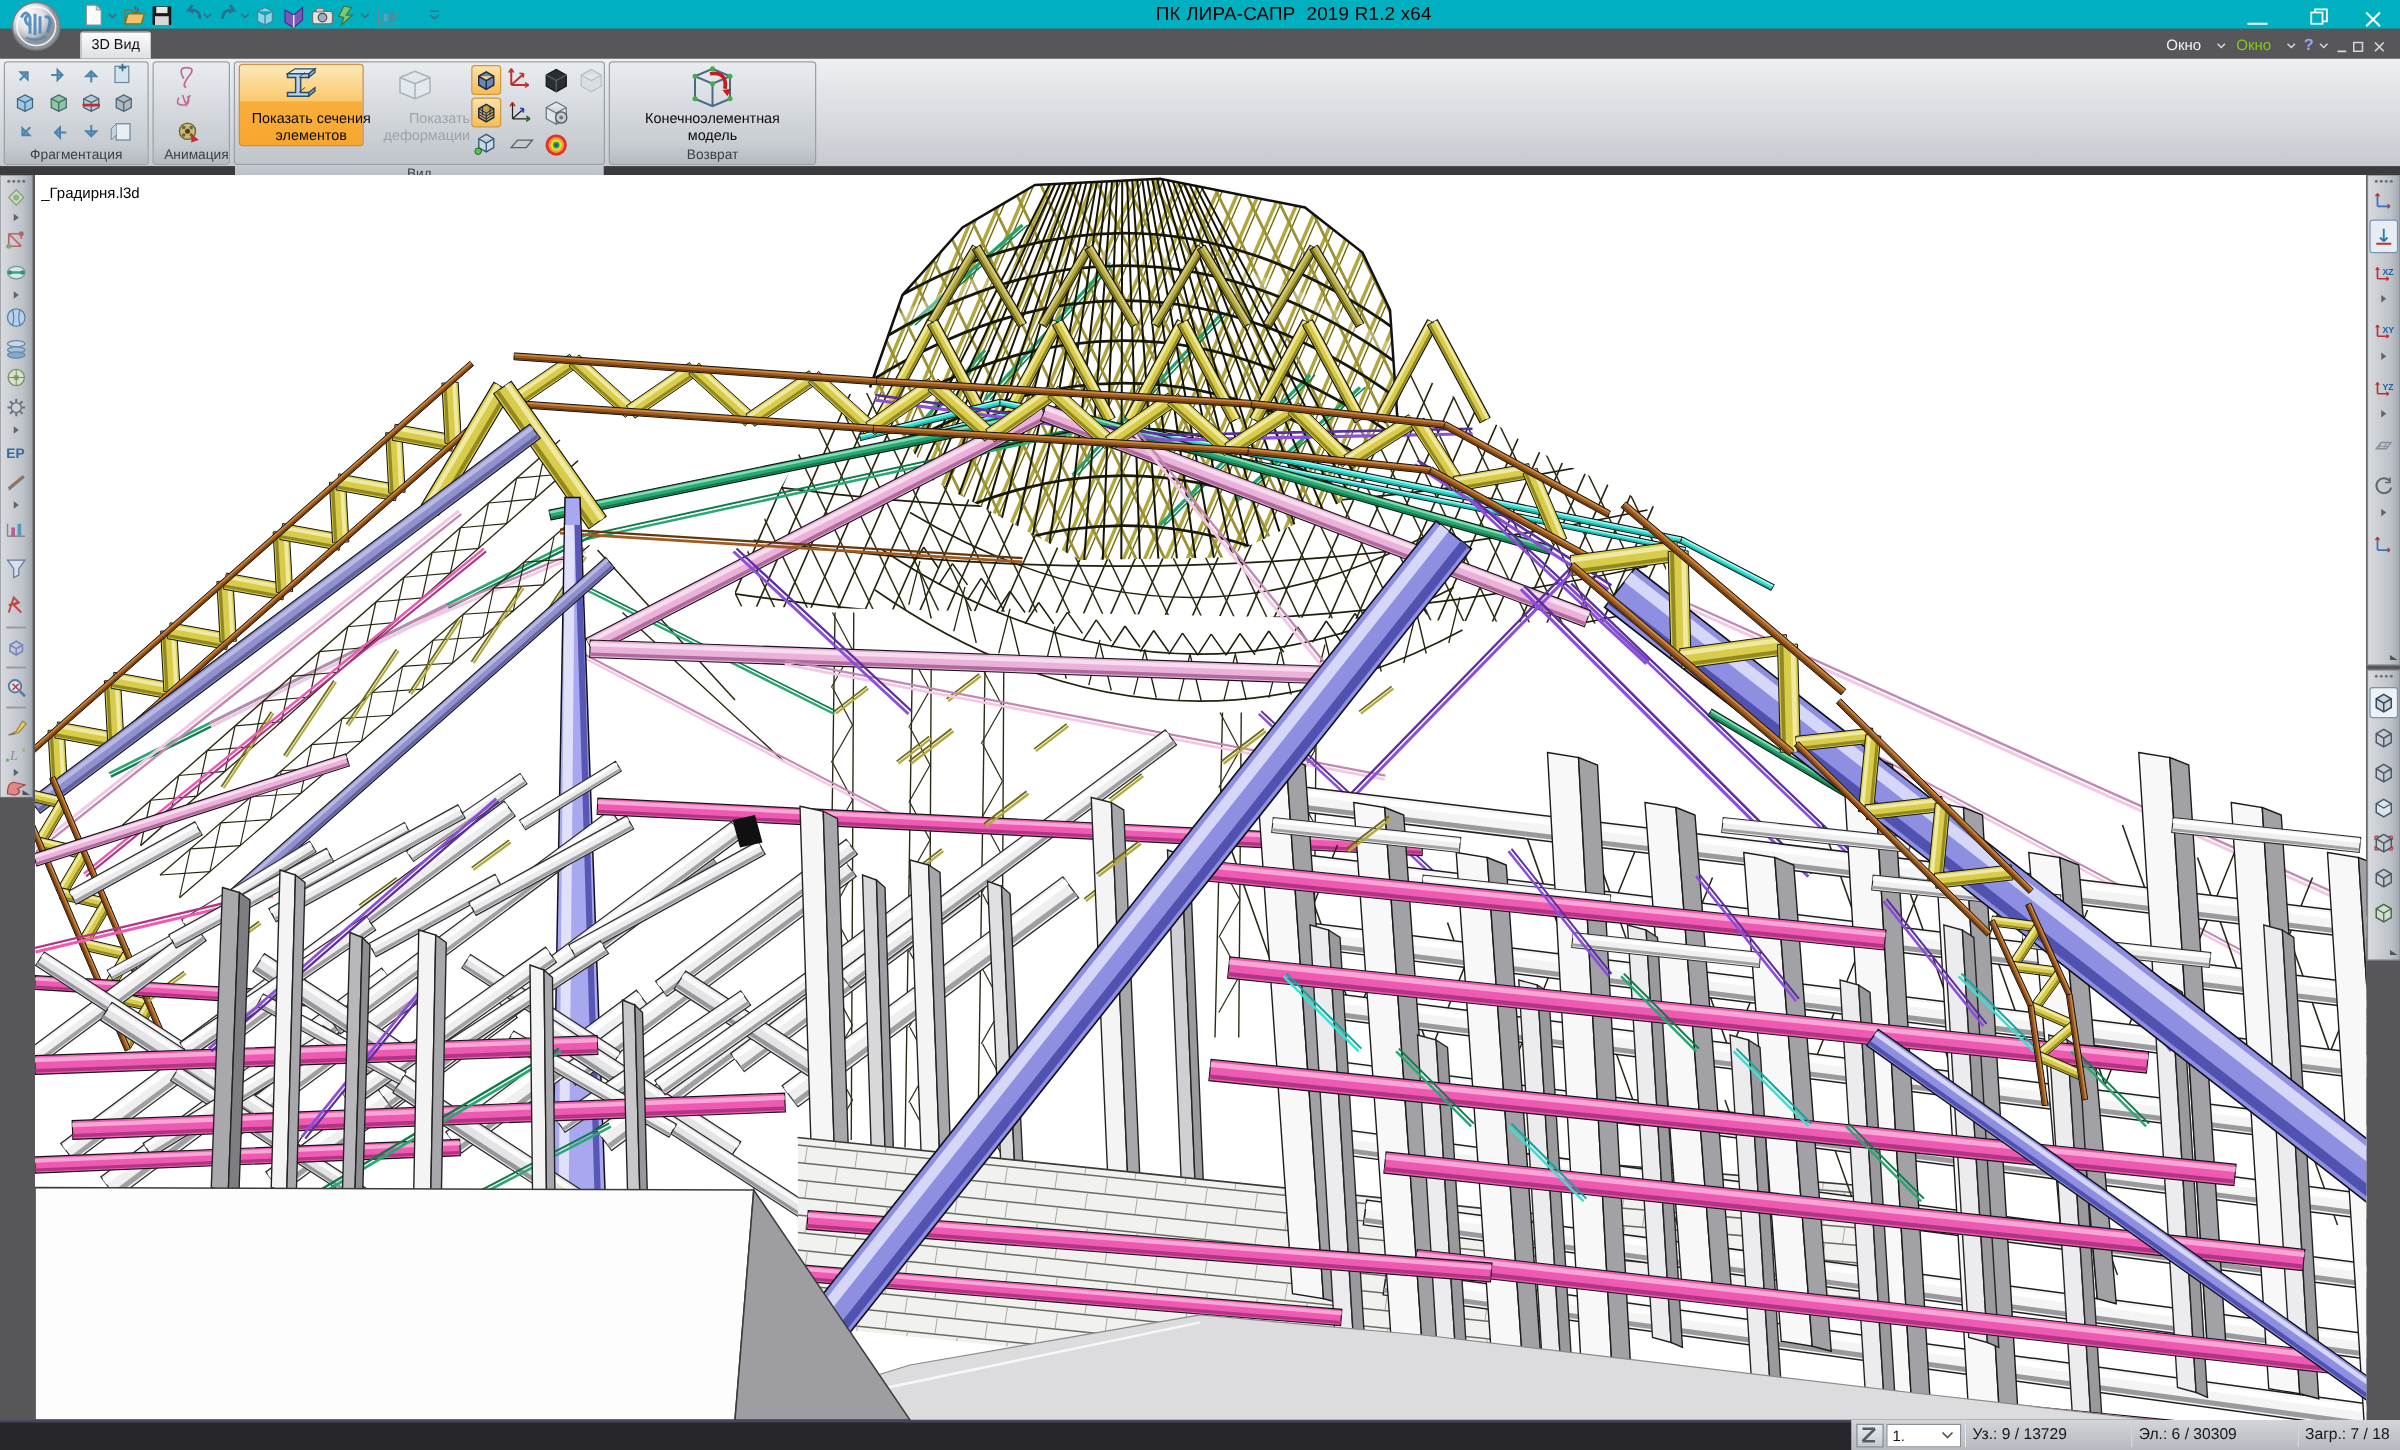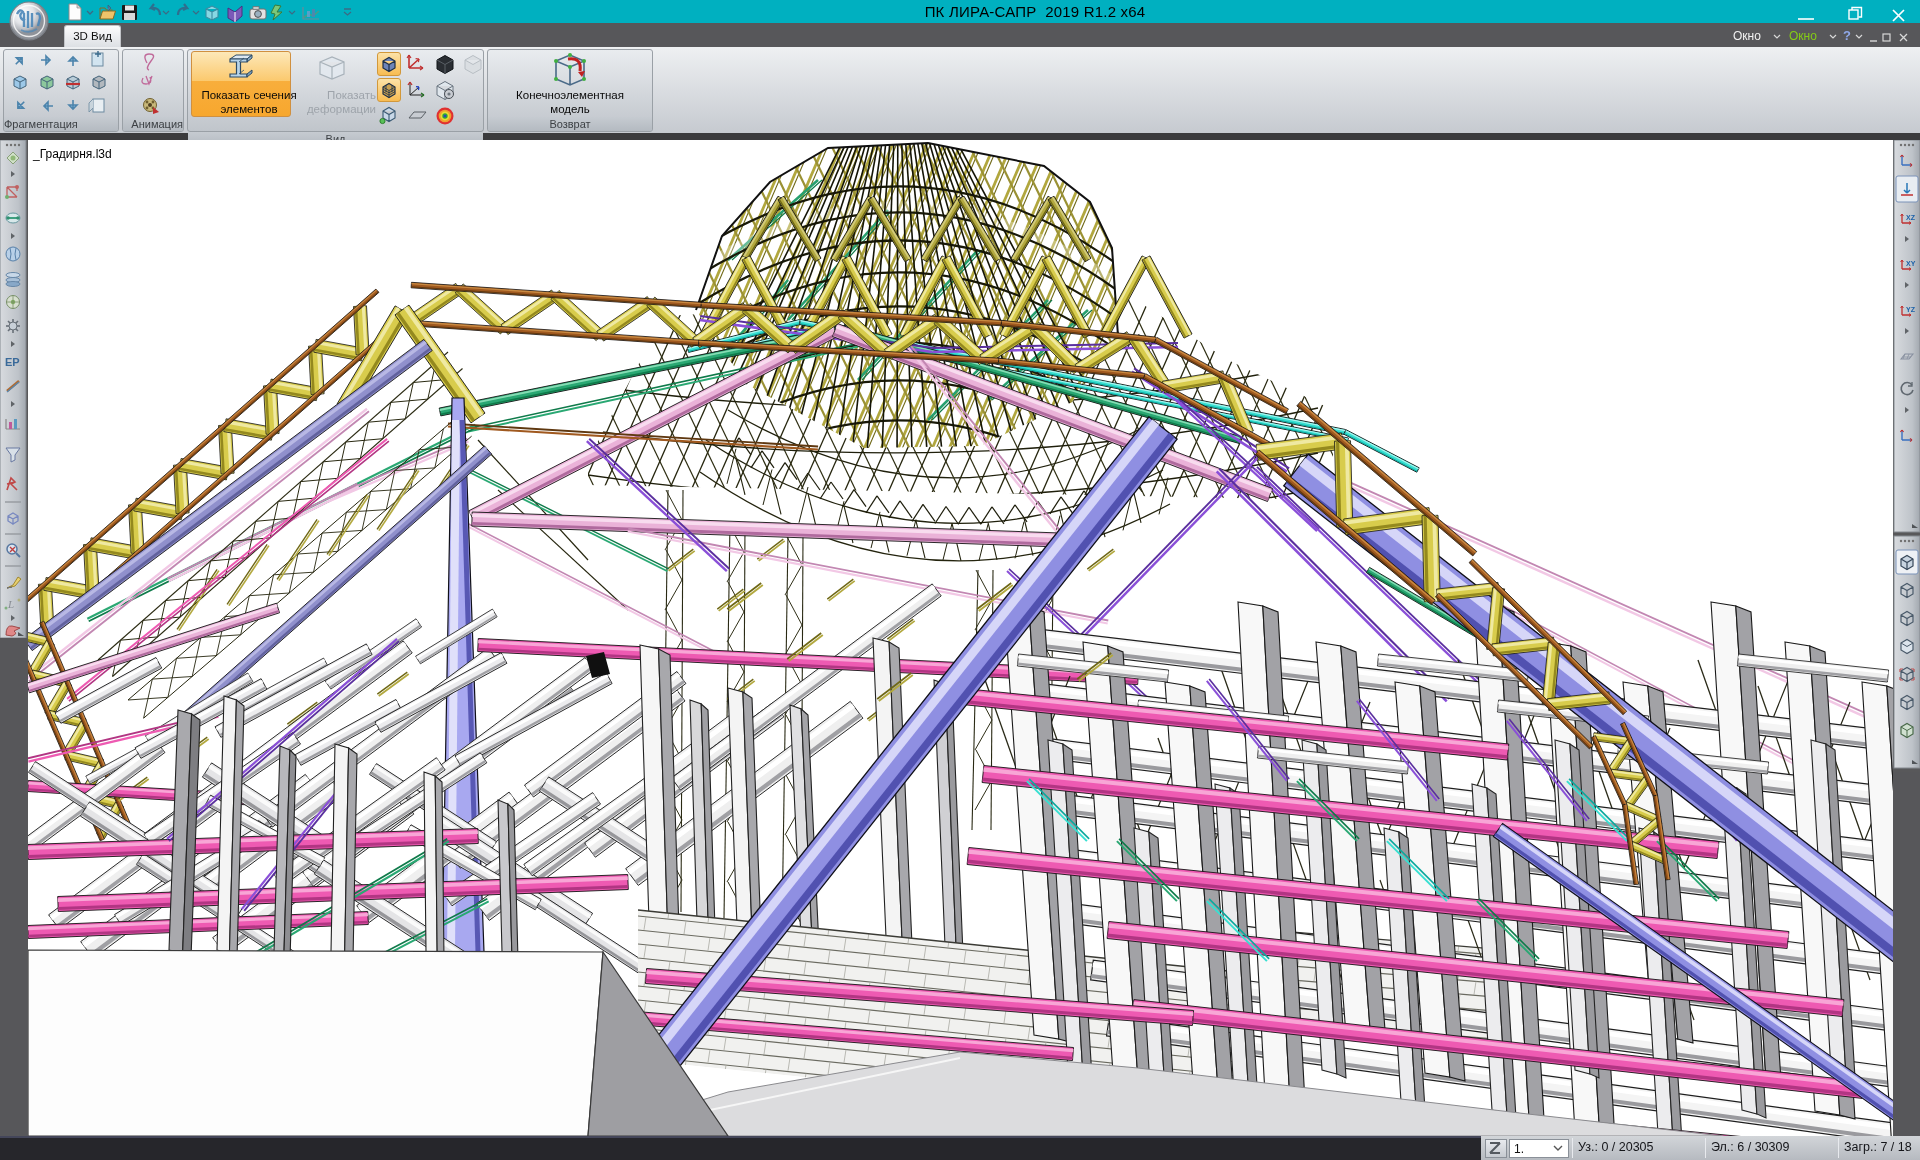--- a/index.html
+++ b/index.html
@@ -63,21 +63,21 @@
 <svg class="abs" style="left:1770px;top:33px" width="150" height="12">
     <path d="M4,2 l3,3 l3,-3" fill="none" stroke="#d8d8d8" stroke-width="1.2"></path>
     <path d="M60,2 l3,3 l3,-3" fill="none" stroke="#d8d8d8" stroke-width="1.2"></path>
     <path d="M86,2 l3,3 l3,-3" fill="none" stroke="#d8d8d8" stroke-width="1.2"></path>
     <line x1="100" y1="8" x2="107" y2="8" stroke="#d8d8d8" stroke-width="1.4"></line>
     <rect x="113" y="1" width="7" height="7" fill="none" stroke="#d8d8d8" stroke-width="1.2"></rect>
     <path d="M130,1 l7,7 m0,-7 l-7,7" stroke="#d8d8d8" stroke-width="1.3"></path>
   </svg>
 <div class="abs" style="left:64px;top:25px;width:57px;height:22px;background:linear-gradient(#fcfcfd,#dde0e4);border:1px solid #c2c4c8;border-bottom:none;border-radius:3px 3px 0 0;color:#101010;font-size:11.5px;text-align:center;line-height:21px">3D Вид</div>
 <div class="abs" style="left:3px;top:49px;width:116px;height:83px;border:1px solid #9aa0a6;border-radius:3px;background:linear-gradient(#e9ecef,#d2d6db 55%,#c0c5cb)"></div>
-<div class="abs" style="left:4px;top:117px;width:114px;height:14px;background:linear-gradient(#c6cbd1,#b4bac1);border-radius:0 0 2px 2px;color:#3d4145;font-size:11px;text-align:left;line-height:14px">Фрагментация</div>
+<div class="abs" style="left:4px;top:117px;width:114px;height:14px;background:linear-gradient(#c6cbd1,#b4bac1);border-radius:0 0 2px 2px;color:#3d4145;font-size:11px;text-align:center;line-height:14px">Фрагментация</div>
 <div class="abs" style="left:122px;top:49px;width:62px;height:83px;border:1px solid #9aa0a6;border-radius:3px;background:linear-gradient(#e9ecef,#d2d6db 55%,#c0c5cb)"></div>
 <div class="abs" style="left:123px;top:117px;width:60px;height:14px;background:linear-gradient(#c6cbd1,#b4bac1);border-radius:0 0 2px 2px;color:#3d4145;font-size:11px;text-align:right;line-height:14px">Анимация</div>
 <div class="abs" style="left:187px;top:49px;width:297px;height:83px;border:1px solid #9aa0a6;border-radius:3px;background:linear-gradient(#e9ecef,#d2d6db 55%,#c0c5cb)"></div>
 <div class="abs" style="left:188px;top:132px;width:295px;height:14px;background:linear-gradient(#c6cbd1,#b4bac1);border-radius:0 0 2px 2px;color:#3d4145;font-size:11px;text-align:center;line-height:14px">Вид</div>
 <div class="abs" style="left:487px;top:49px;width:166px;height:83px;border:1px solid #9aa0a6;border-radius:3px;background:linear-gradient(#e9ecef,#d2d6db 55%,#c0c5cb)"></div>
 <div class="abs" style="left:488px;top:117px;width:164px;height:14px;background:linear-gradient(#c6cbd1,#b4bac1);border-radius:0 0 2px 2px;color:#3d4145;font-size:11px;text-align:center;line-height:14px">Возврат</div>
 <svg class="abs" style="left:3px;top:49px" width="116" height="68">
     <g transform="translate(17,11) rotate(-45)">
       <path d="M-6,0 L2,0 M-1,-4 L3,0 L-1,4 Z" fill="#9cc8e8" stroke="#4c84ac" stroke-width="1.6"></path>
     </g>
@@ -418,21 +418,21 @@
 <div class="abs" style="left:0;top:1136px;width:1920px;height:24px;background:#26262b;border-top:2px solid #44465a"></div>
 <div class="abs" style="left:1481px;top:1136px;width:439px;height:24px;background:linear-gradient(#d2d5d9,#b6bac0)"></div>
 <div class="abs" style="left:1485px;top:1139px;width:22px;height:19px;background:linear-gradient(#e8eaee,#c6cad0);border:1px solid #8a9098"></div>
 <svg class="abs" style="left:1487px;top:1140px" width="18" height="16">
     <path d="M3,13 L13,3 M3,3 h10 M3,13 h10" stroke="#555a60" stroke-width="2" fill="none"></path>
   </svg>
 <div class="abs" style="left:1509px;top:1139px;width:60px;height:19px;background:#fff;border:1px solid #8a9098;color:#111;font-size:12px;line-height:18px;padding-left:4px">1.</div>
 <svg class="abs" style="left:1552px;top:1145px" width="14" height="8">
     <path d="M2,1 l4,4 l4,-4" fill="none" stroke="#555" stroke-width="1.4"></path>
   </svg>
-<div class="abs" style="left:1578px;top:1140px;width:130px;height:17px;color:#15161a;font-size:12.5px">Уз.: 0 / 20305</div>
+<div class="abs" style="left:1578px;top:1140px;width:130px;height:17px;color:#15161a;font-size:12.5px">Уз.: 9 / 13729</div>
 <div class="abs" style="left:1711px;top:1140px;width:130px;height:17px;color:#15161a;font-size:12.5px">Эл.: 6 / 30309</div>
 <div class="abs" style="left:1844px;top:1140px;width:130px;height:17px;color:#15161a;font-size:12.5px">Загр.: 7 / 18</div>
 <div class="abs" style="left:1572px;top:1138px;width:1px;height:20px;background:#82868c;border-right:1px solid #e8eaee"></div>
 <div class="abs" style="left:1705px;top:1138px;width:1px;height:20px;background:#82868c;border-right:1px solid #e8eaee"></div>
 <div class="abs" style="left:1838px;top:1138px;width:1px;height:20px;background:#82868c;border-right:1px solid #e8eaee"></div>
 <svg width="1865" height="996" viewBox="0 0 1865 996" style="position:absolute;left:28px;top:140px">
     <rect width="1865" height="996" fill="#ffffff"></rect>
     <defs>
       <clipPath id="subcrown">
         <polygon points="560,320 636,176 1096,152 1200,220 1305,270 1305,360 560,345"></polygon>

